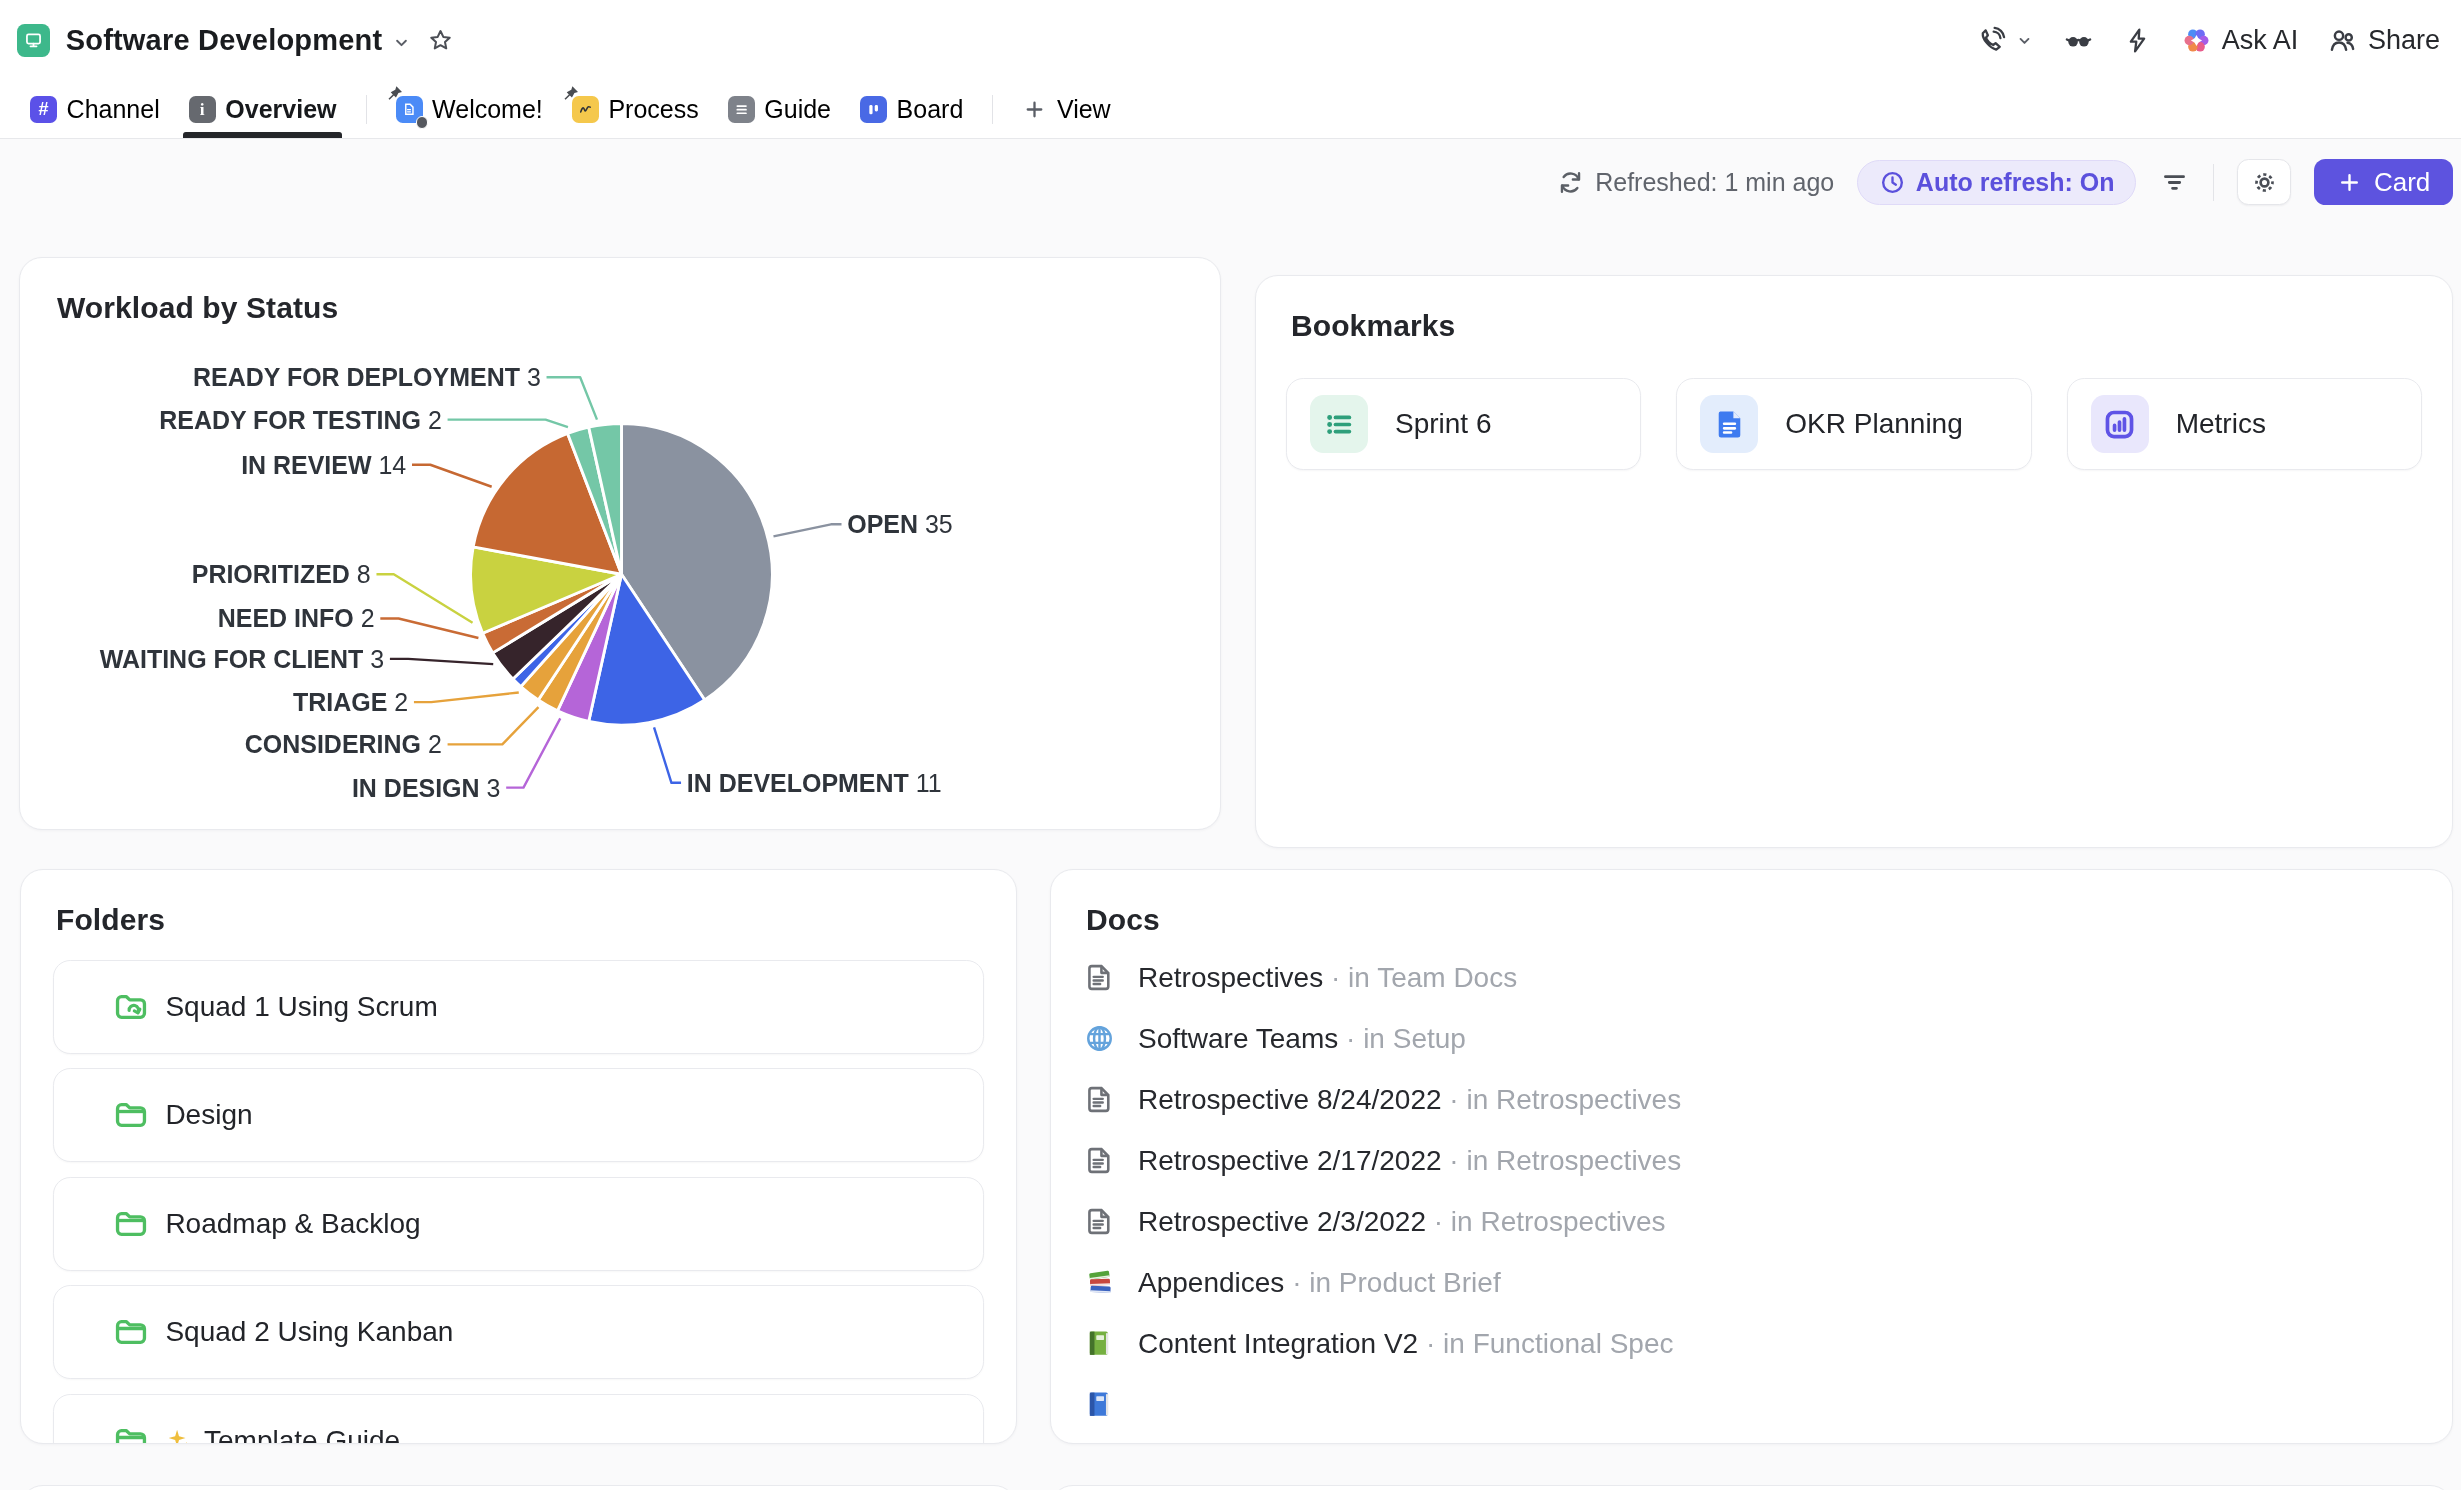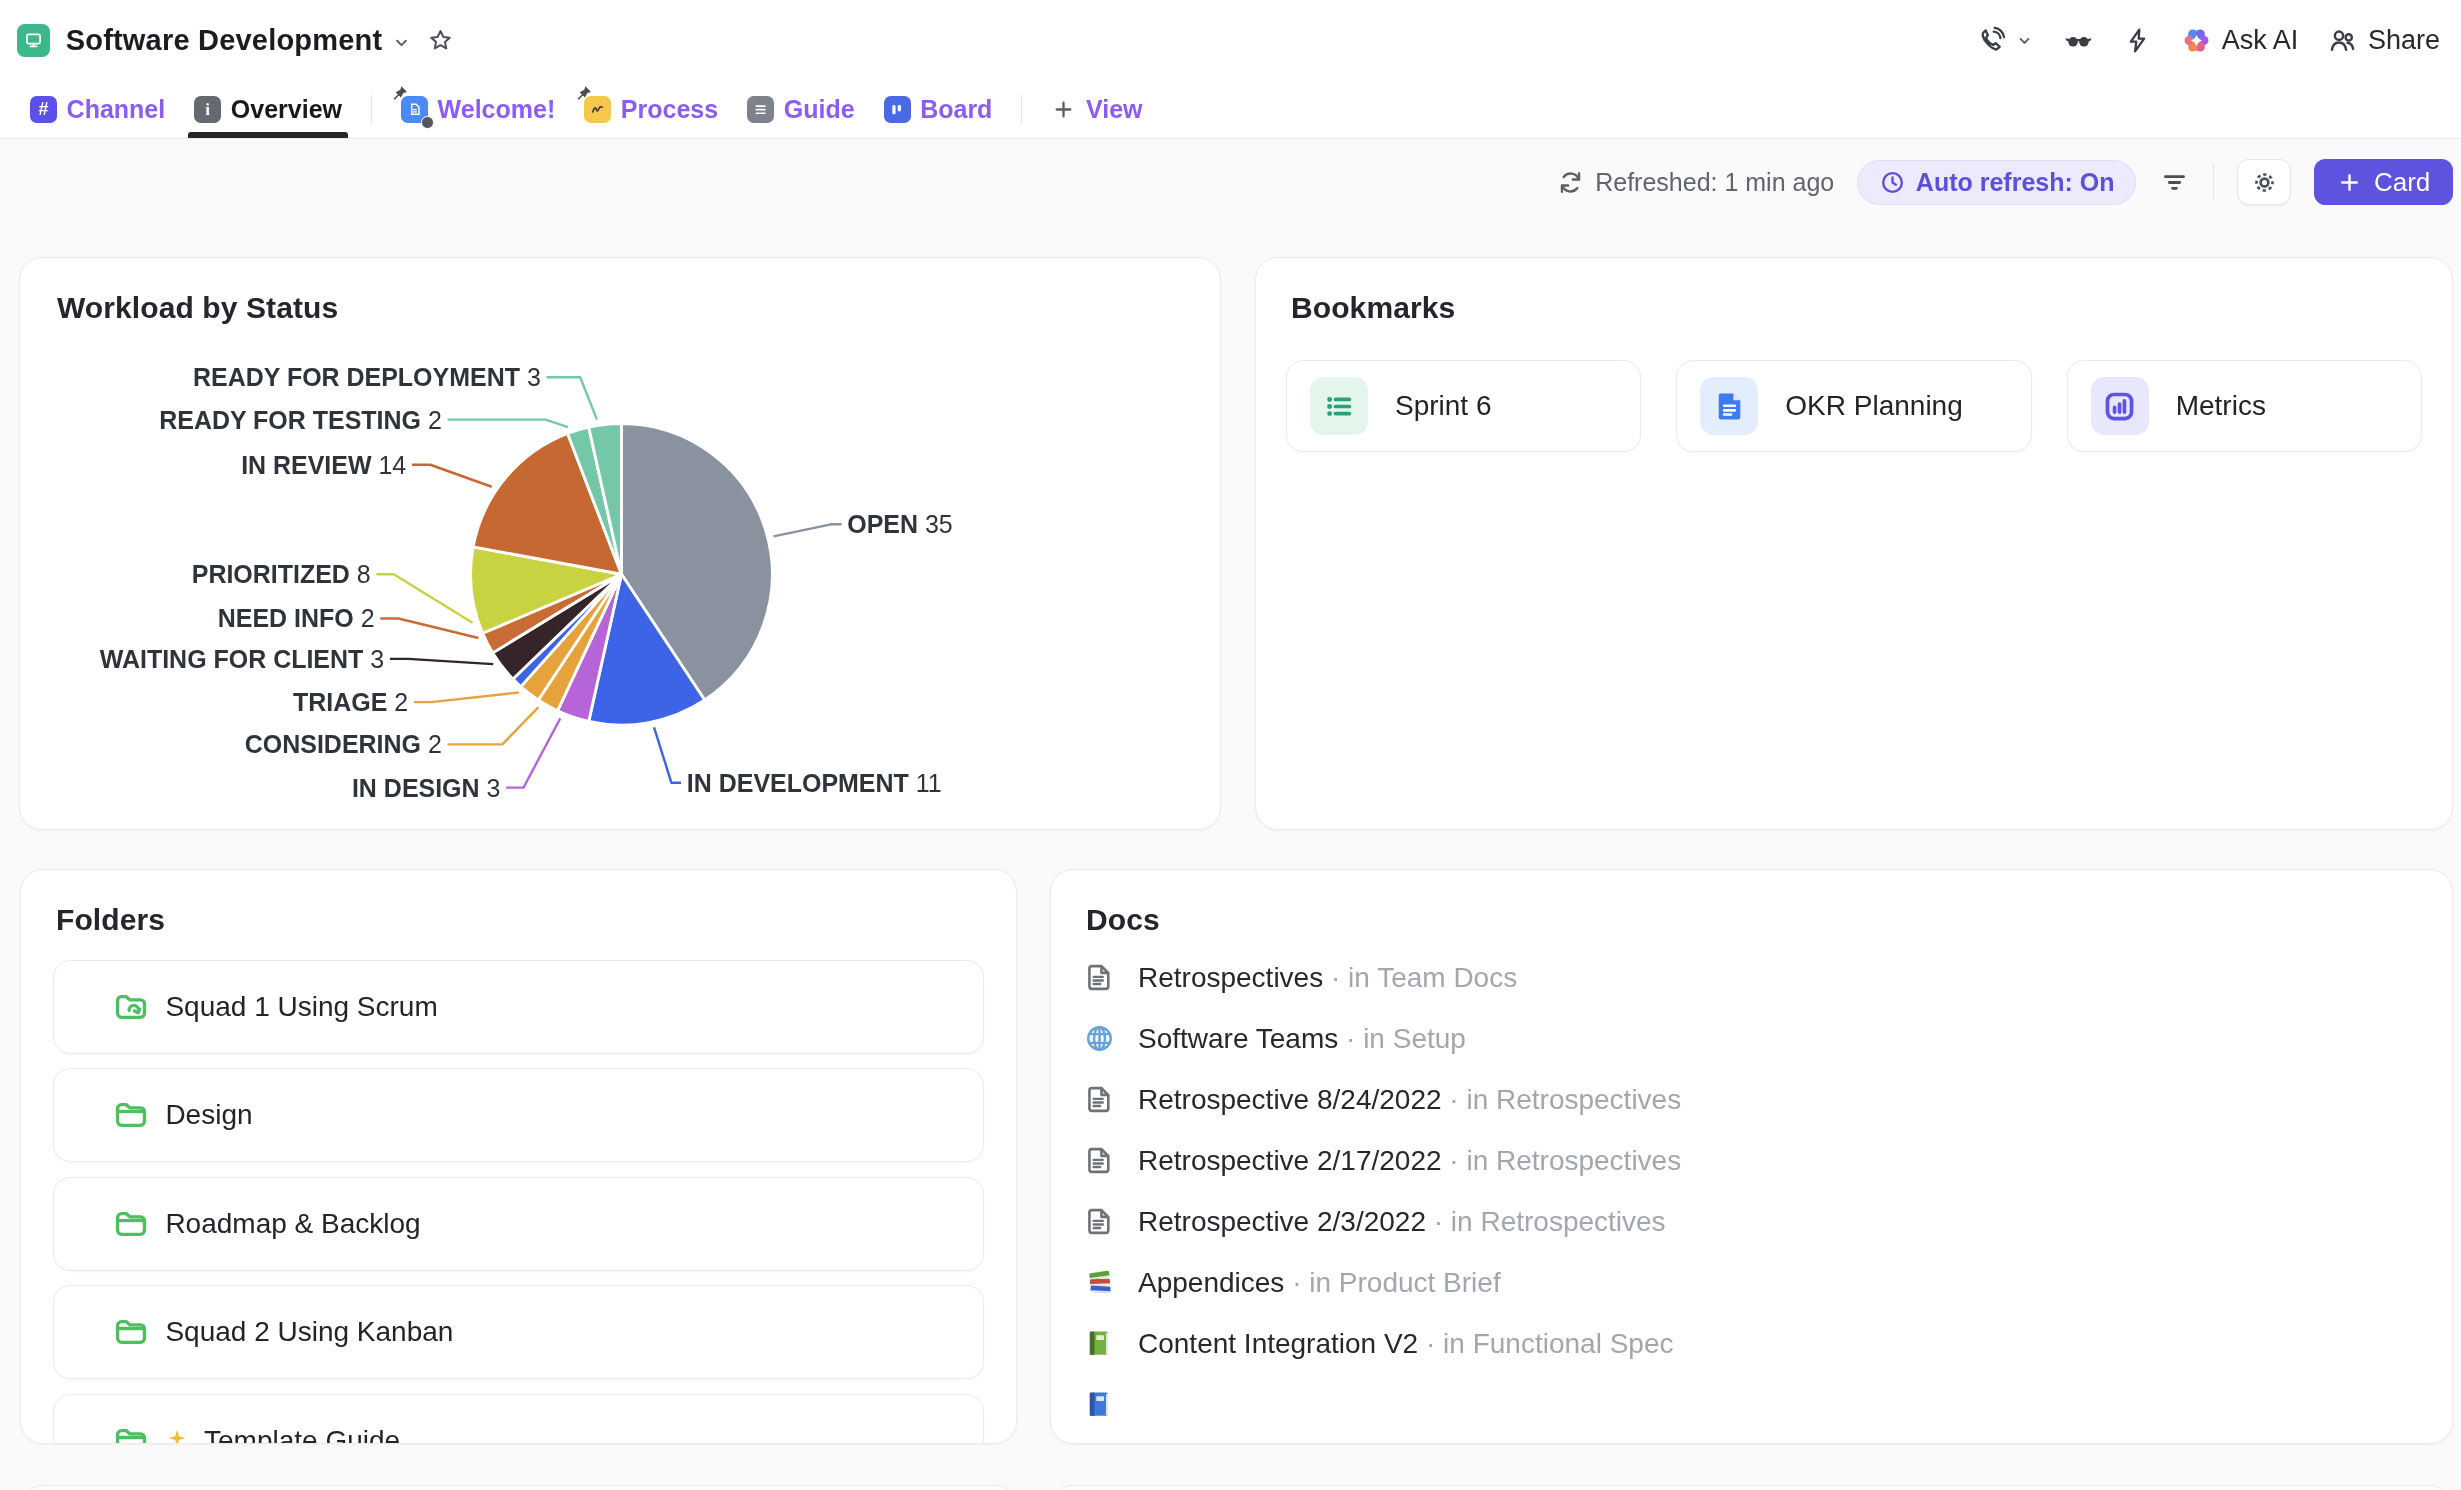--- a/index.html
+++ b/index.html
@@ -13,41 +13,41 @@
   .ws-title { font-size:29px; font-weight:700; color:#1A1C1F; margin-left:15.4px; letter-spacing:0.2px; }
   .tb-chev { margin-left:8.6px; margin-top:3.8px; }
   .tb-star { margin-left:15.4px; }
   .topbar-right { margin-left:auto; display:flex; align-items:center; gap:29px; }
   .tb-item { display:flex; align-items:center; gap:9.6px; cursor:pointer; }
   .tb-label { font-size:27px; font-weight:500; color:#26282C; }
 
   
   .tabbar { height:58px; background:#fff; border-bottom:1px solid #E7E8EB; display:flex; align-items:center; padding:0 0 0 30px; gap:29px; }
   .tab { position:relative; height:100%; display:flex; align-items:center; gap:9.6px; cursor:pointer; }
-  .tab-label { font-size:25px; font-weight:700; color:#8b5cf6; }
+  .tab-label { font-size:25px; font-weight:400; color:#000000; }
   .tab.active .tab-label { color:#17191C; font-weight:700; }
   .tab.active::after { content:""; position:absolute; left:-5.8px; right:-5.8px; bottom:0; height:5.8px; background:#24262A; border-radius:2.9px 2.9px 0 0; }
   .tabicon { position:relative; width:27px; height:27px; border-radius:6.7px; display:flex; align-items:center; justify-content:center; font-size:18px; font-weight:700; color:#fff; flex:none; }
   .tabicon .pin { position:absolute; top:-10.6px; left:-9.6px; }
   .tabicon .buddy { position:absolute; right:-5.8px; bottom:-5.8px; width:12.5px; height:12.5px; background:#55585F; border-radius:50%; border:1.9px solid #fff; }
   .vdiv { width:1px; height:29px; background:#E2E3E7; }
 
   
   .content { position:relative; height:1352px; background:#FAFAFB; }
   .toolbar { position:absolute; top:20px; right:7.7px; display:flex; align-items:center; gap:23px; height:46px; }
   .refreshed { display:flex; align-items:center; gap:11.5px; color:#60646C; font-size:25px; }
   .pill { display:flex; align-items:center; gap:9.6px; height:45px; padding:0 21px; border-radius:23px; background:#ECEAFB; border:1px solid #DFDAF8; color:#5B50DC; font-size:25px; font-weight:600; cursor:pointer; }
   .iconbtn { cursor:pointer; display:flex; align-items:center; }
   .tdiv { width:1px; height:37px; background:#E3E4E8; }
   .gearbtn { width:54px; height:46px; background:#fff; border:1px solid #E5E6EA; border-radius:11.5px; display:flex; align-items:center; justify-content:center; box-shadow:0 1px 1.9px rgba(16,24,40,.05); cursor:pointer; }
   .cardbtn { height:46px; padding:0 23px; border-radius:11.5px; background:#5D53DF; color:#fff; display:flex; align-items:center; gap:11.5px; font-size:26px; font-weight:500; cursor:pointer; }
 
   .card { position:absolute; background:#fff; border:1px solid #E9EAEE; border-radius:23px; box-shadow:0 1px 2.9px rgba(16,24,40,.04); overflow:hidden; }
   #card-workload { left:19px; top:118px; width:1202px; height:573px; }
-  #card-bookmarks { left:1255px; top:118px; width:1198px; height:573px; }
+  #card-bookmarks { left:1255px; top:136px; width:1198px; height:573px; }
   #card-folders { left:20px; top:730px; width:997px; height:575px; }
   #card-docs { left:1050px; top:730px; width:1403px; height:575px; }
   .card h2 { font-size:30px; font-weight:700; color:#24262B; letter-spacing:0.1px; }
   #card-workload h2 { position:absolute; left:37px; top:33px; }
   #card-bookmarks h2, #card-folders h2, #card-docs h2 { position:absolute; left:35px; top:33px; }
 
   
   .bm-grid { position:absolute; left:30px; right:30px; top:102px; display:grid; grid-template-columns:1fr 1fr 1fr; column-gap:35px; row-gap:23px; }
   .bm-tile { height:92px; border:1px solid #E9EAEE; border-radius:17.3px; background:#fff; box-shadow:0 1px 1.9px rgba(16,24,40,.04); display:flex; align-items:center; cursor:pointer; }
   .bm-ic { width:58px; height:58px; border-radius:13.4px; margin-left:23px; display:flex; align-items:center; justify-content:center; flex:none; }

